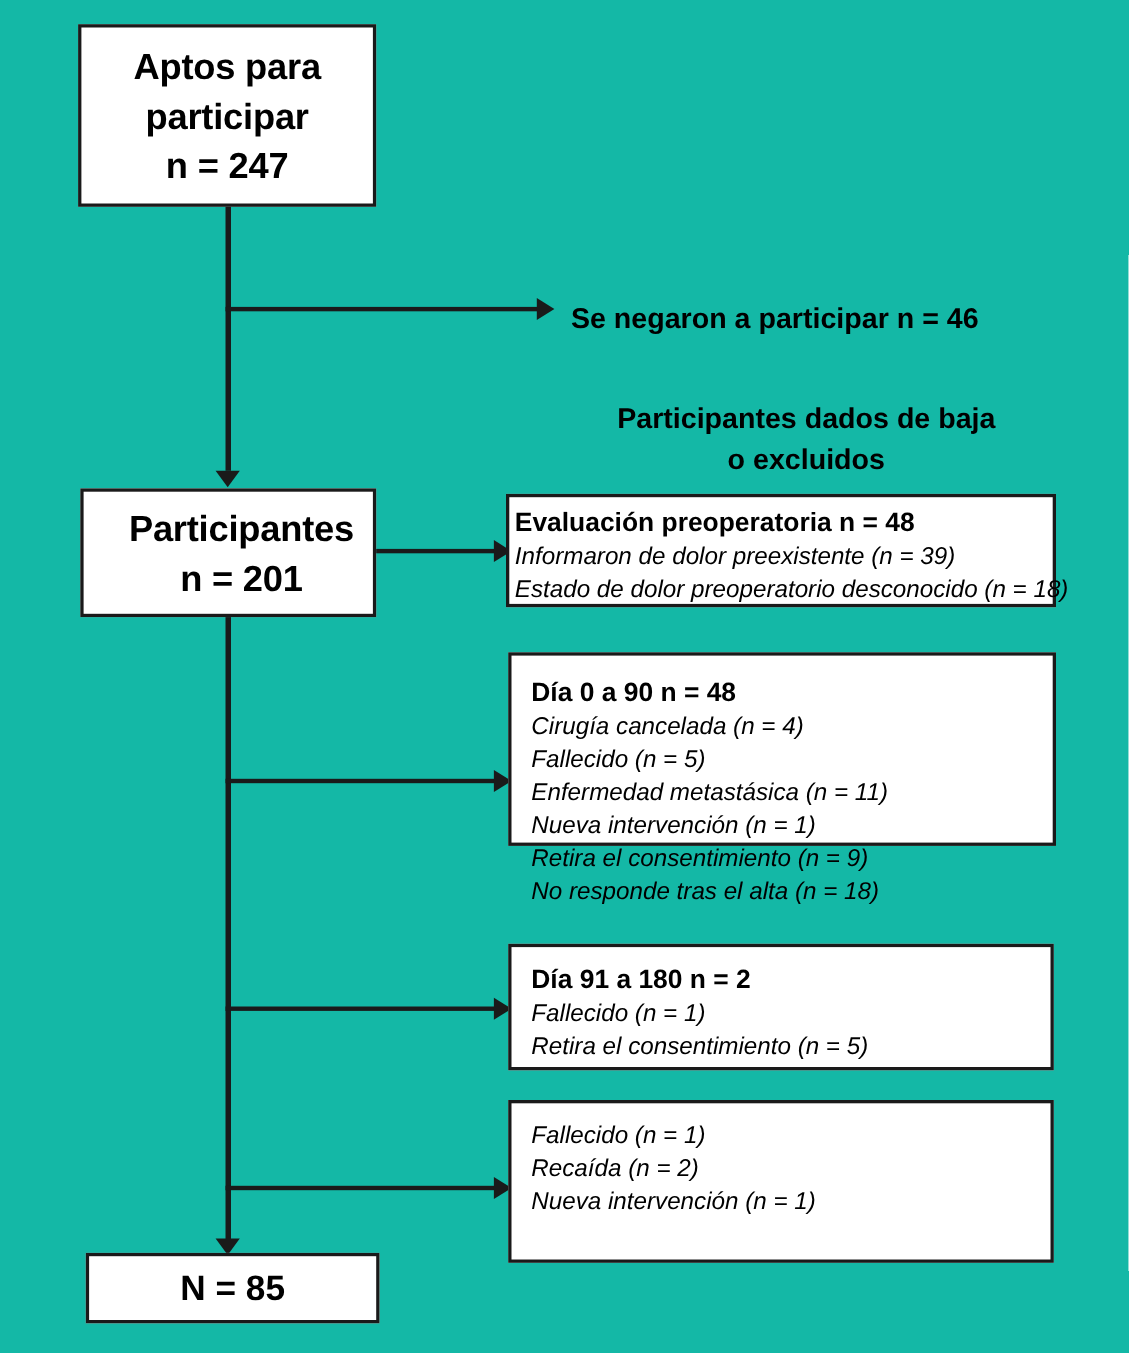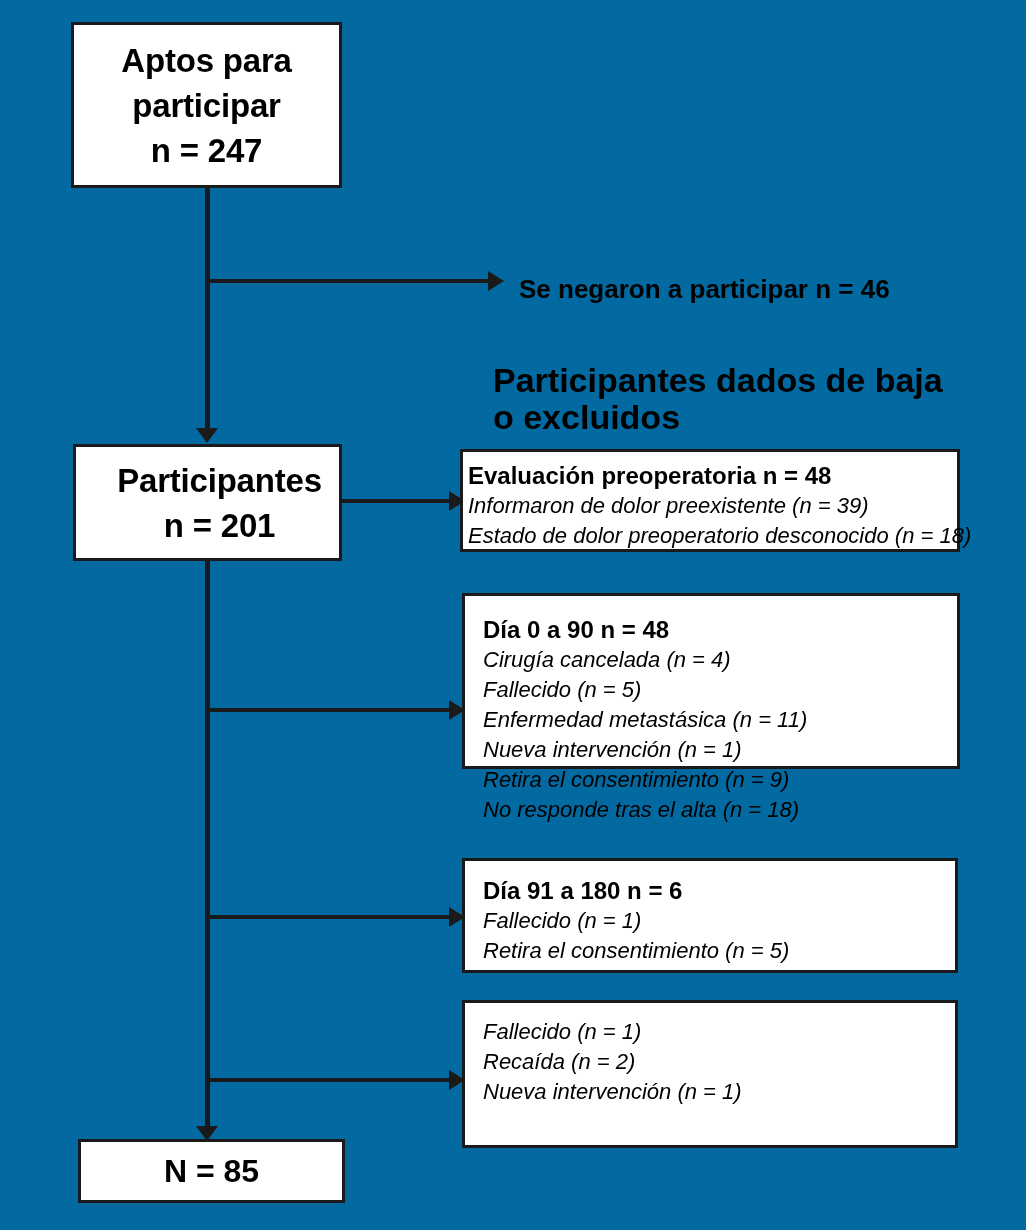--- a/index.html
+++ b/index.html
@@ -4,21 +4,21 @@
 <style>
   html, body {
     margin: 0;
     padding: 0;
     background: #ffffff;
   }
   #flowchart {
     position: relative;
     width: 1026px;
     height: 1230px;
-    background: #0369a1;
+    background: #14b8a6;
     font-family: "Liberation Sans", sans-serif;
     color: #000000;
     overflow: hidden;
   }
 
   
   .box {
     position: absolute;
     box-sizing: border-box;
     border: 3px solid #1a1a1a;
@@ -72,22 +72,23 @@
   .free-label {
     position: absolute;
     font-weight: bold;
     font-size: 26px;
     line-height: 37px;
     white-space: nowrap;
   }
   .free-label-center {
     position: absolute;
     font-weight: bold;
-    font-size: 34px;
+    font-size: 26px;
     line-height: 37px;
+    text-align: center;
   }
 
   
   .conn-v {
     position: absolute;
     width: 5px;
     background: #1a1a1a;
   }
   .conn-h {
     position: absolute;
@@ -162,21 +163,21 @@
     <div class="excl-head">Día 0 a 90 n = 48</div>
     <div class="excl-item">Cirugía cancelada (n = 4)</div>
     <div class="excl-item">Fallecido (n = 5)</div>
     <div class="excl-item">Enfermedad metastásica (n = 11)</div>
     <div class="excl-item">Nueva intervención (n = 1)</div>
     <div class="excl-item">Retira el consentimiento (n = 9)</div>
     <div class="excl-item">No responde tras el alta (n = 18)</div>
   </div>
 
   <div class="box box-left" style="left:462px; top:858px; width:496px; height:115px; padding:14px 0 0 18px;">
-    <div class="excl-head">Día 91 a 180 n = 6</div>
+    <div class="excl-head">Día 91 a 180 n = 2</div>
     <div class="excl-item">Fallecido (n = 1)</div>
     <div class="excl-item">Retira el consentimiento (n = 5)</div>
   </div>
 
   <div class="box box-left" style="left:462px; top:1000px; width:496px; height:148px; padding:14px 0 0 18px;">
     <div class="excl-item">Fallecido (n = 1)</div>
     <div class="excl-item">Recaída (n = 2)</div>
     <div class="excl-item">Nueva intervención (n = 1)</div>
   </div>
 

